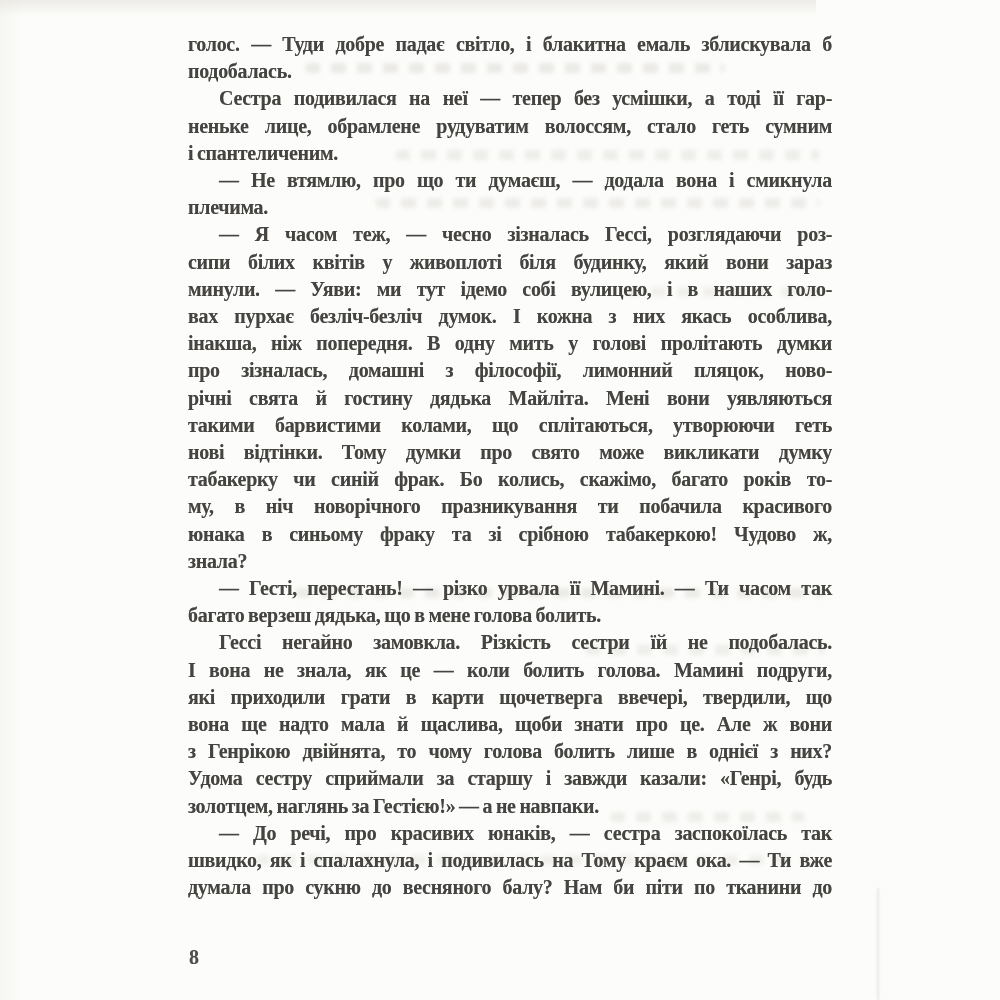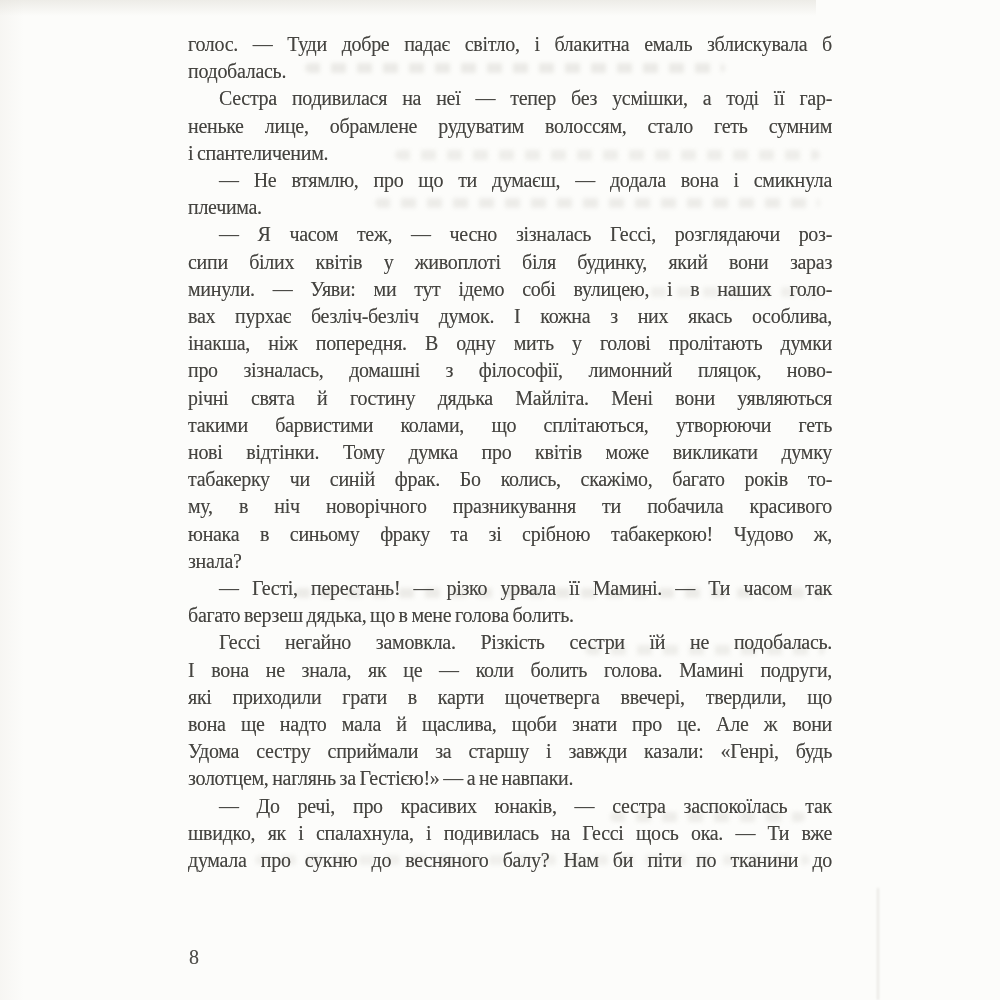--- a/index.html
+++ b/index.html
@@ -12,20 +12,21 @@
     font-family: "Liberation Serif", "DejaVu Serif", serif;
   }
   .page {
     position: relative;
     width: 816px;
     height: 1000px;
     background:
       linear-gradient(180deg, rgba(225,223,216,0.55) 0px, rgba(225,223,216,0) 16px),
       linear-gradient(90deg, rgba(230,228,221,0.25) 0px, rgba(230,228,221,0) 24px),
       #fcfcfa;
+    font-weight: bold;
   }
   .text-block {
     position: absolute;
     left: 188px;
     top: 31px;
     width: 644px;
     font-size: 20px;
     line-height: 27.2px;
     color: #454440;
     letter-spacing: -0.3px;
@@ -105,32 +106,33 @@
       <div class="line ind">— Не втямлю, про що ти думаєш, — додала вона і смикнула</div>
       <div class="line end">плечима.</div>
       <div class="line ind">— Я часом теж, — чесно зізналась Гессі, розглядаючи роз-</div>
       <div class="line">сипи білих квітів у живоплоті біля будинку, який вони зараз</div>
       <div class="line">минули. — Уяви: ми тут ідемо собі вулицею, і в наших голо-</div>
       <div class="line">вах пурхає безліч-безліч думок. І кожна з них якась особлива,</div>
       <div class="line">інакша, ніж попередня. В одну мить у голові пролітають думки</div>
       <div class="line">про зізналась, домашні з філософії, лимонний пляцок, ново-</div>
       <div class="line">річні свята й гостину дядька Майліта. Мені вони уявляються</div>
       <div class="line">такими барвистими колами, що сплітаються, утворюючи геть</div>
-      <div class="line">нові відтінки. Тому думка про квітів може викликати думку</div>
+      <div class="line">нові відтінки. Тому думки про свято може викликати думку</div>
       <div class="line">табакерку чи синій фрак. Бо колись, скажімо, багато років то-</div>
       <div class="line">му, в ніч новорічного празникування ти побачила красивого</div>
       <div class="line">юнака в синьому фраку та зі срібною табакеркою! Чудово ж,</div>
       <div class="line end">знала?</div>
       <div class="line ind">— Гесті, перестань! — різко урвала її Мамині. — Ти часом так</div>
       <div class="line end">багато верзеш дядька, що в мене голова болить.</div>
       <div class="line ind">Гессі негайно замовкла. Різкість сестри їй не подобалась.</div>
       <div class="line">І вона не знала, як це — коли болить голова. Мамині подруги,</div>
       <div class="line">які приходили грати в карти щочетверга ввечері, твердили, що</div>
       <div class="line">вона ще надто мала й щаслива, щоби знати про це. Але ж вони</div>
+      <div class="line">з Генрікою двійнята, то чому голова болить лише в однієї з них?</div>
       <div class="line">Удома сестру сприймали за старшу і завжди казали: «Генрі, будь</div>
       <div class="line end">золотцем, наглянь за Гестією!» — а не навпаки.</div>
       <div class="line ind">— До речі, про красивих юнаків, — сестра заспокоїлась так</div>
-      <div class="line">швидко, як і спалахнула, і подивилась на Гессі щось ока. — Ти вже</div>
+      <div class="line">швидко, як і спалахнула, і подивилась на Тому краєм ока. — Ти вже</div>
       <div class="line">думала про сукню до весняного балу? Нам би піти по тканини до</div>
     </div>
 
   <div class="page-number">8</div>
 </div>
 
 </body></html>

